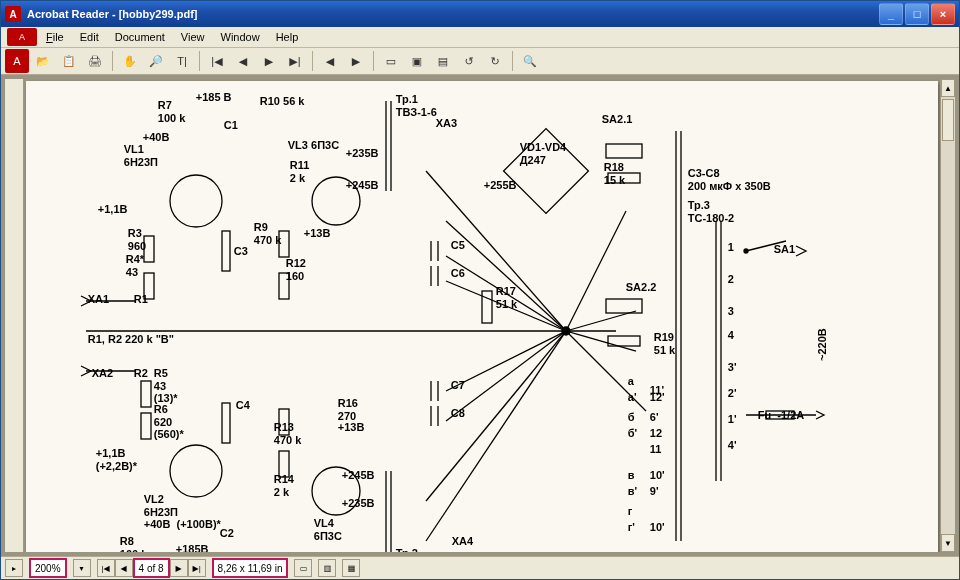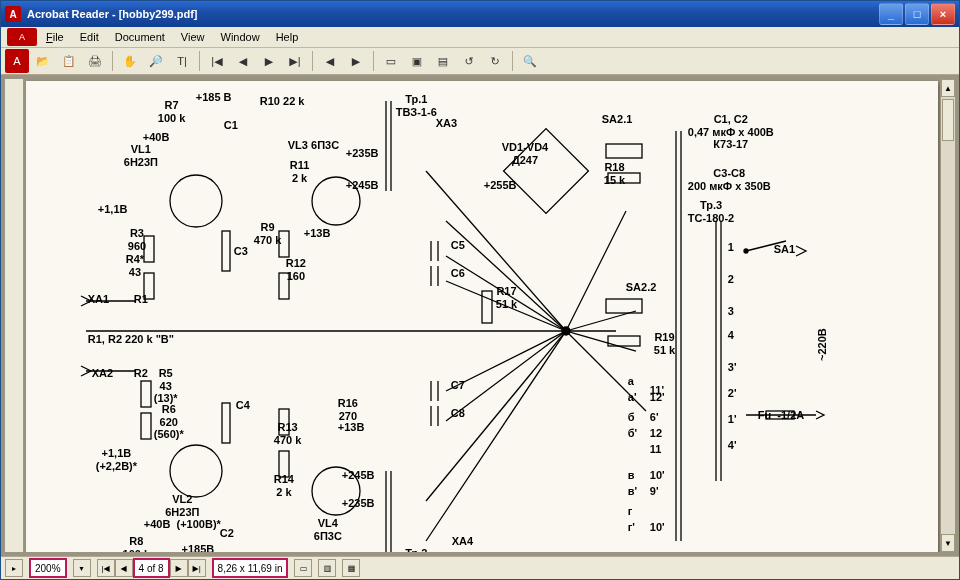--- a/index.html
+++ b/index.html
@@ -16,21 +16,21 @@
   .toolbar{height:26px;background:#ece9d8;display:flex;align-items:center;padding:0 4px;gap:2px;border-bottom:1px solid #b0a890;}
   .tb{width:22px;height:22px;border:1px solid transparent;border-radius:2px;display:flex;align-items:center;justify-content:center;color:#333;}
   .sep{width:1px;height:20px;background:#b0a890;margin:0 3px;}
   .statusbar{height:22px;background:#ece9d8;border-top:1px solid #b0a890;display:flex;align-items:center;padding:0 4px;gap:6px;}
   .sb-box{border:2px solid #be185d;background:#fff;height:16px;display:flex;align-items:center;padding:0 4px;font-size:10px;}
   .sb-nav{display:flex;align-items:center;gap:0;}
   .sb-btn{width:16px;height:16px;border:1px solid #a09880;background:#ece9d8;display:flex;align-items:center;justify-content:center;font-size:8px;}
   .content{flex:1;background:#9a9482;padding:4px;display:flex;overflow:hidden;}
   .tabstrip{width:20px;background:#ece9d8;border-right:1px solid #a09880;display:flex;flex-direction:column;align-items:center;padding-top:6px;gap:6px;}
   .page-wrap{flex:1;display:flex;flex-direction:column;}
-  .page-scroll{flex:1;background:#9a9482;overflow:auto;display:flex;justify-content:center;align-items:flex-start;padding:2px;text-align:center;}
+  .page-scroll{flex:1;background:#9a9482;overflow:auto;display:flex;justify-content:center;align-items:flex-start;padding:2px;}
   .page{background:#faf8f0;width:912px;height:504px;position:relative;box-shadow:2px 2px 4px #0005;}
   .scrollbar-v{width:16px;background:#ece9d8;border-left:1px solid #a09880;display:flex;flex-direction:column;}
   .sbv-btn{height:16px;border:1px solid #a09880;background:#ece9d8;display:flex;align-items:center;justify-content:center;font-size:8px;}
   .sbv-track{flex:1;background:#ddd8c8;}
   .sbv-thumb{height:40px;background:#ece9d8;border:1px solid #a09880;margin:2px 1px;}
 
   
   .lbl{position:absolute;font-family:Arial,sans-serif;font-weight:bold;font-size:11px;color:#000;white-space:pre;line-height:1.15;}
   .lbl.a{transform:rotate(-90deg);transform-origin:left top;}
   svg.sch{position:absolute;left:0;top:0;}
@@ -167,36 +167,33 @@
               <rect x="253" y="328" width="10" height="26"></rect>
                 <rect x="253" y="370" width="10" height="26"></rect>
               <rect x="115" y="300" width="10" height="26"></rect>
                 <rect x="115" y="332" width="10" height="26"></rect>
             </g>
           </svg>
 
           <div class="lbl" style="left:132px;top:18px">R7
 100 k</div>
           <div class="lbl" style="left:170px;top:10px">+185 В</div>
-          <div class="lbl" style="left:234px;top:14px">R10 22 k</div>
+          <div class="lbl" style="left:234px;top:14px">R10 56 k</div>
           <div class="lbl" style="left:370px;top:12px">Тр.1
 ТВЗ-1-6</div>
           <div class="lbl" style="left:410px;top:36px">XA3</div>
           <div class="lbl" style="left:576px;top:32px">SA2.1</div>
-          <div class="lbl" style="left:662px;top:32px">C1, C2
-0,47 мкФ х 400В
-К73-17</div>
 
           <div class="lbl" style="left:198px;top:38px">C1</div>
           <div class="lbl" style="left:117px;top:50px">+40В</div>
           <div class="lbl" style="left:98px;top:62px">VL1
 6Н23П</div>
           <div class="lbl" style="left:262px;top:58px">VL3 6П3С</div>
           <div class="lbl" style="left:320px;top:66px">+235В</div>
-          <div class="lbl" style="left:476px;top:60px">VD1-VD4
+          <div class="lbl" style="left:494px;top:60px">VD1-VD4
 Д247</div>
           <div class="lbl" style="left:578px;top:80px">R18
 15 k</div>
           <div class="lbl" style="left:662px;top:86px">C3-C8
 200 мкФ х 350В</div>
           <div class="lbl" style="left:264px;top:78px">R11
 2 k</div>
           <div class="lbl" style="left:320px;top:98px">+245В</div>
           <div class="lbl" style="left:458px;top:98px">+255В</div>
           <div class="lbl" style="left:662px;top:118px">Тр.3

